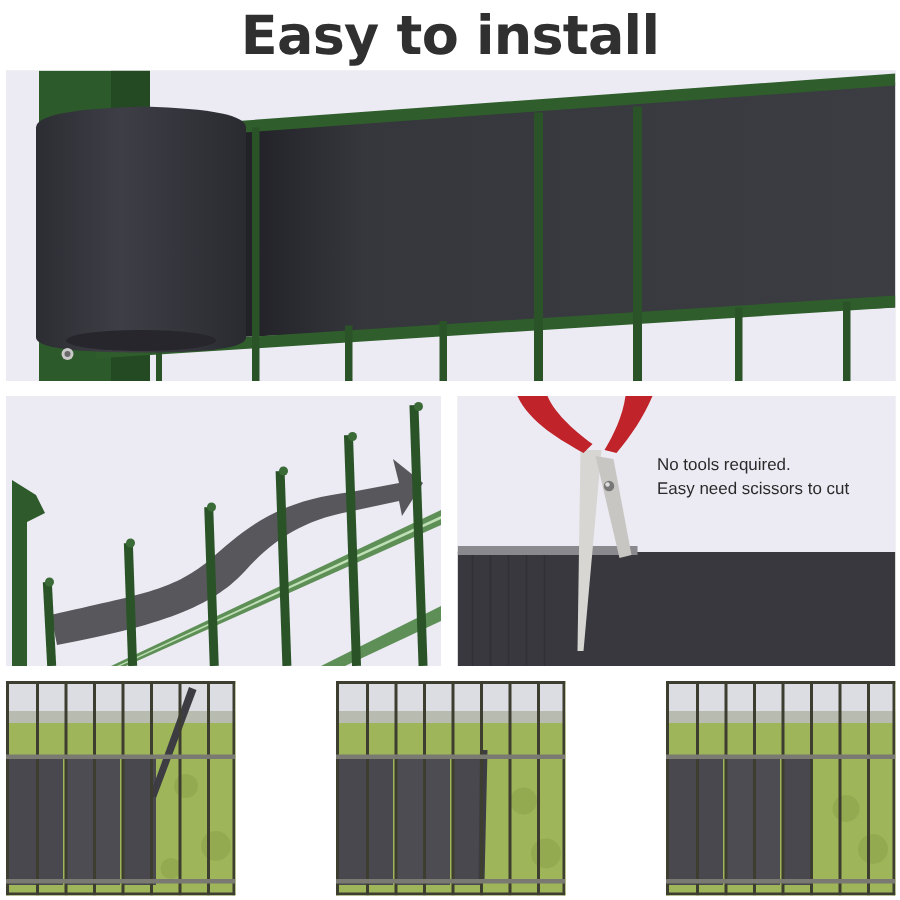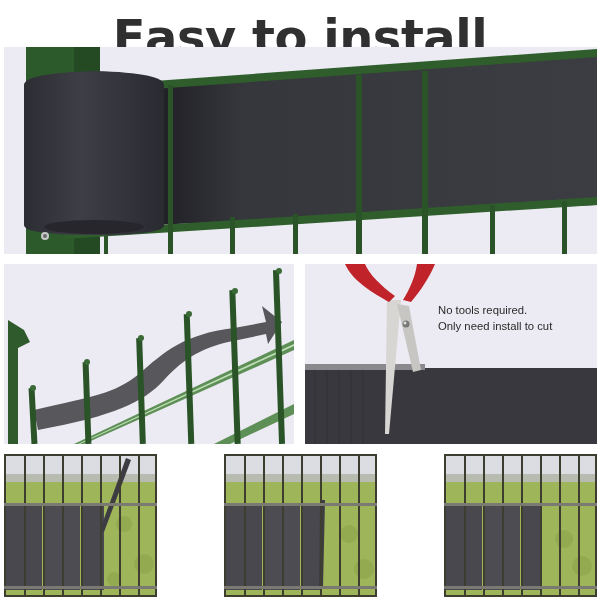--- a/index.html
+++ b/index.html
@@ -1,17 +1,17 @@
 <!DOCTYPE html>
 <html><head>
 <meta charset="utf-8">
 <style>
   html, body { margin:0; padding:0; }
   body { width:600px; height:600px; background:#ffffff; position:relative; overflow:hidden; font-family:"Liberation Sans", sans-serif; }
-  .title { position:absolute; left:0; top:16px; width:600px; height:44px; text-align:center; font-family:"DejaVu Sans", sans-serif; font-weight:bold; font-size:48px; line-height:42px; color:#303030; letter-spacing:-0.5px; }
+  .title { position:absolute; left:0; top:4px; width:600px; height:44px; text-align:center; font-family:"DejaVu Sans", sans-serif; font-weight:bold; font-size:36px; line-height:42px; color:#303030; letter-spacing:-0.5px; }
   .panel { position:absolute; overflow:hidden; background:#e5e5e5; }
   .panel svg { position:absolute; left:0; top:0; width:100%; height:100%; display:block; }
   #p-top { left:4px; top:47px; width:593px; height:207px; }
   #p-ml { left:4px; top:264px; width:290px; height:180px; }
   #p-mr { left:305px; top:264px; width:292px; height:180px; }
   .step { position:absolute; top:454px; width:153px; height:143px; overflow:hidden; background:#a8b860; }
   #s1 { left:4px; } #s2 { left:224px; } #s3 { left:444px; }
   .caption { position:absolute; left:133px; top:38px; width:160px; font-size:11.3px; line-height:16px; color:#2a2a2a; }
   .caption div { white-space:nowrap; }
 </style>
@@ -112,21 +112,21 @@
     <polygon points="82,36 96,36 84,170 80,170" fill="#d8d6d2"></polygon>
     <polygon points="92,40 104,42 116,106 108,108" fill="#c8c6c2"></polygon>
 
     <path d="M40,0 C48,18 70,30 84,38 L90,32 C76,22 64,10 60,0 Z" fill="#c0242a"></path>
     <path d="M112,0 C110,14 104,26 98,36 L106,38 C116,26 124,14 130,0 Z" fill="#c0242a"></path>
     <circle cx="101" cy="60" r="3.5" fill="#777"></circle>
     <circle cx="100" cy="59" r="1.5" fill="#ddd"></circle>
   </svg>
   <div class="caption">
     <div>No tools required.</div>
-    <div>Only need install to cut</div>
+    <div>Easy need scissors to cut</div>
   </div>
 </div>
 
 <div class="step" id="s1">
   <svg viewBox="0 0 153 143">
     <rect x="0" y="0" width="153" height="22" fill="#dcdde2"></rect>
     <rect x="0" y="20" width="153" height="8" fill="#b8bcb0"></rect>
     <rect x="0" y="28" width="153" height="115" fill="#9fb55a"></rect>
     <g fill="#8aa04a" opacity="0.5">
         <circle cx="120" cy="70" r="8"></circle>

